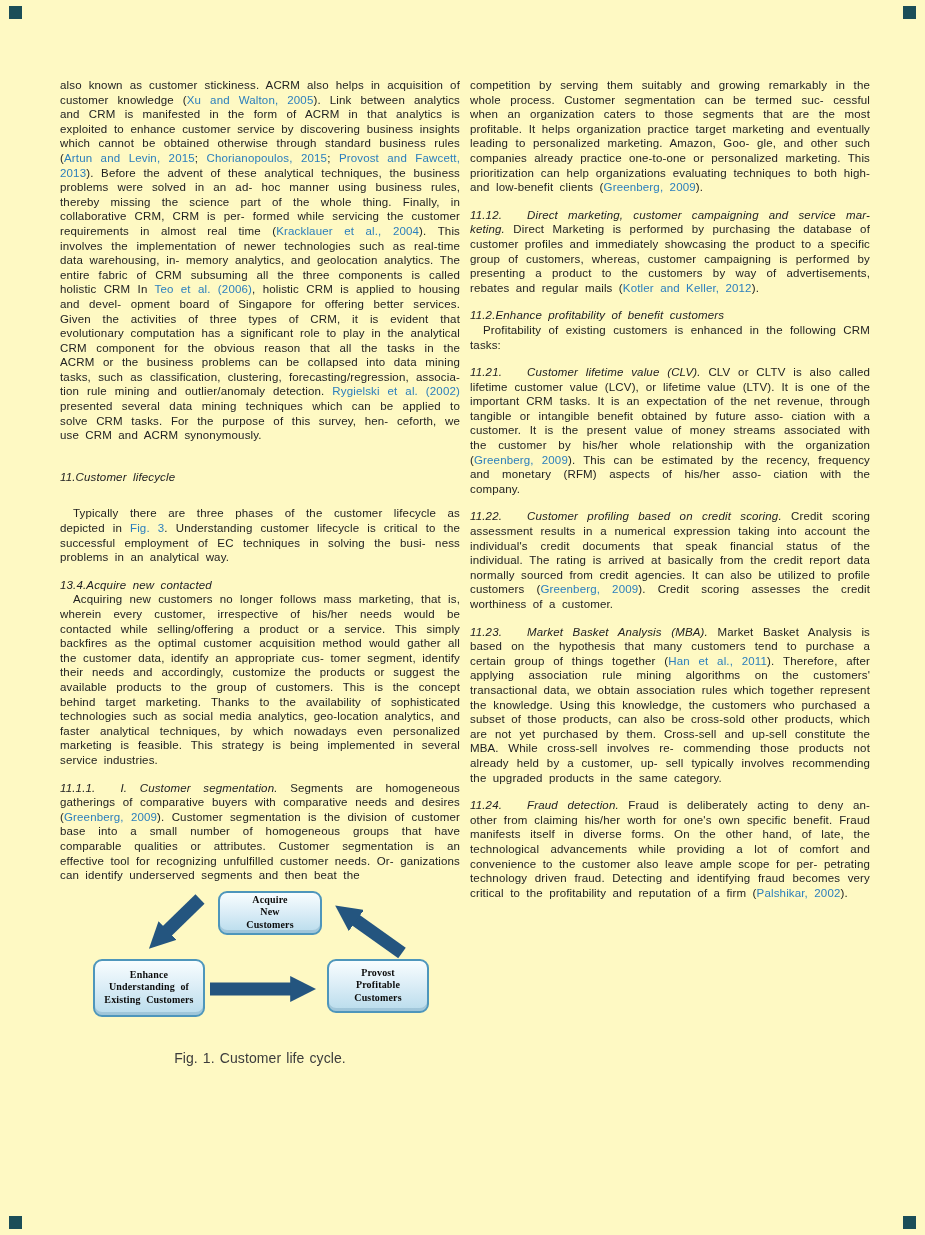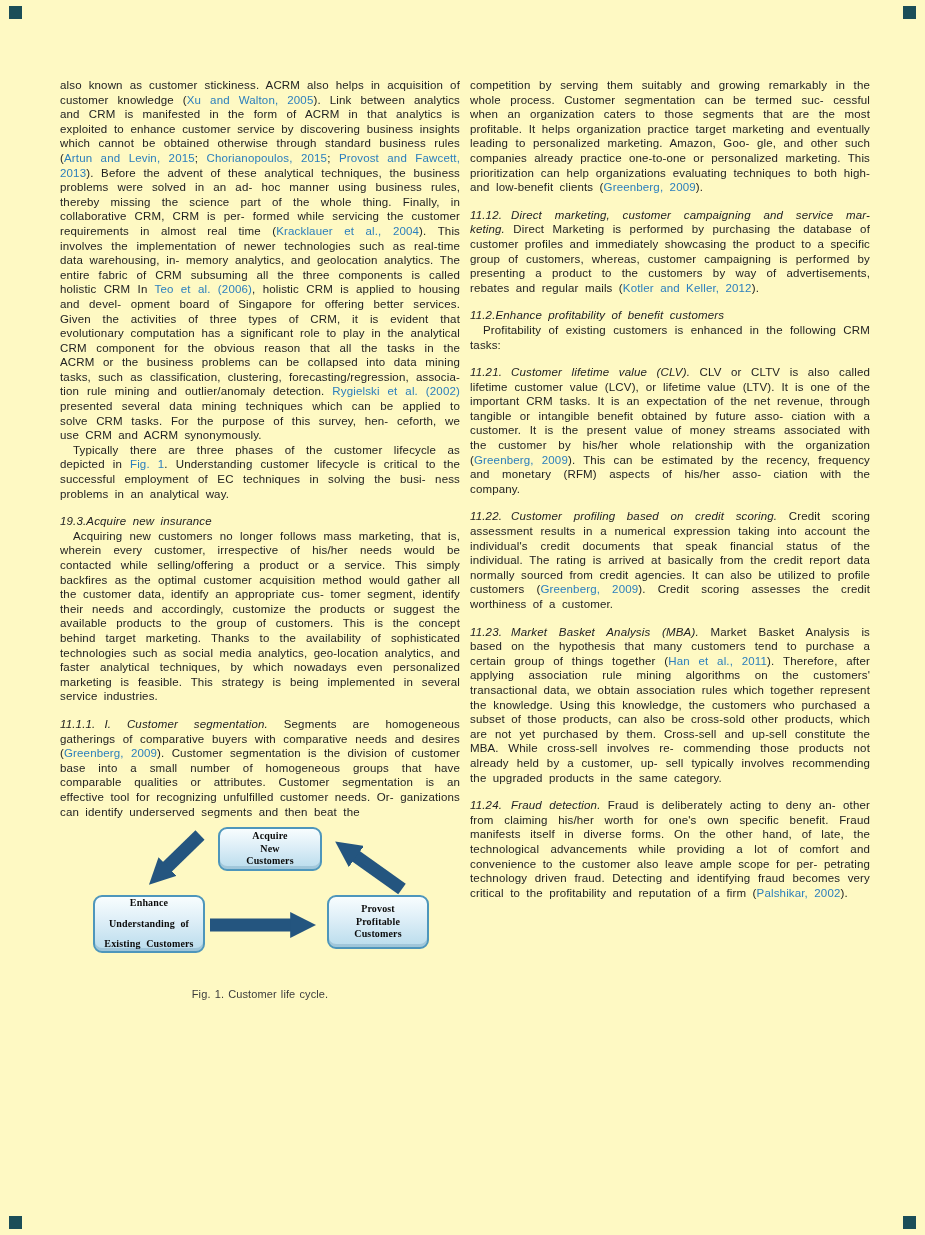--- a/index.html
+++ b/index.html
@@ -15,53 +15,54 @@
        text-align:justify;letter-spacing:0.15px;word-spacing:3px;}
   #col-left{left:60px;}
   #col-right{left:470px;}
   .col p{margin:0;padding:0;}
   p.h1{margin-top:27px;margin-bottom:22px;}
   p.h2{margin-top:13px;}
   p.runin{margin-top:13px;}
   .indent{text-indent:13px;}
   .it{font-style:italic;}
   .hnum{font-style:italic;}
-  .rnum{margin-right:9px;}
+  .rnum{margin-right:25px;}
   .cite{color:var(--link,#2b7fbd);text-decoration:none;cursor:pointer;}
 
   .figure{position:relative;width:400px;height:150px;margin-top:6px;}
   .fig-svg{position:absolute;left:0;top:0;}
   .fig-svg line{stroke:var(--arrow,#24557f);stroke-width:13;}
   .fig-svg .ah-path{fill:var(--arrow,#24557f);}
   .fig-box{position:absolute;display:flex;flex-direction:column;justify-content:center;align-items:center;
            text-align:center;font-family:"Liberation Serif", serif;font-weight:bold;font-size:10px;
            line-height:12.5px;color:#0b0b0b;
            background:linear-gradient(180deg,var(--boxtop,#f8fdfe) 0%,#ddeef7 45%,var(--boxbottom,#b9dcec) 100%);
            border:2px solid var(--boxborder,#4e96bb);border-radius:9px;
            box-shadow:inset 0 -3px 0 rgba(90,140,170,.28);}
   .fb-acquire{left:158px;top:2px;width:100px;height:40px;}
-  .fb-enhance{left:33px;top:70px;width:108px;height:54px;gap:8px;}
+  .fb-enhance{left:33px;top:70px;width:108px;height:54px;}
   .fb-retain{left:267px;top:70px;width:98px;height:50px;}
-  .fig-caption{width:400px;text-align:center;font-size:11px;letter-spacing:0.1px;word-spacing:1px;
+  .fig-caption{width:400px;text-align:center;font-size:14px;letter-spacing:0.1px;word-spacing:1px;
                color:#3c3c3c;margin-top:12px;}
 </style>
 </head>
 <body>
 
 <div class="page">
   <div class="corner c-tl"></div>
   <div class="corner c-tr"></div>
   <div class="corner c-bl"></div>
   <div class="corner c-br"></div>
 
   <div class="col" id="col-left">
     <div id="left-blocks">
         <p class=""><span class="">also known as customer stickiness. ACRM also helps in acquisition of customer knowledge (</span><a class="cite">Xu and Walton, 2005</a><span class="">). Link between analytics and CRM is manifested in the form of ACRM in that analytics is exploited to enhance customer service by discovering business insights which cannot be obtained otherwise through standard business rules (</span><a class="cite">Artun and Levin, 2015</a><span class="">; </span><a class="cite">Chorianopoulos, 2015</a><span class="">; </span><a class="cite">Provost and Fawcett, 2013</a><span class="">). Before the advent of these analytical techniques, the business problems were solved in an ad- hoc manner using business rules, thereby missing the science part of the whole thing. Finally, in collaborative CRM, CRM is per- formed while servicing the customer requirements in almost real time (</span><a class="cite">Kracklauer et al., 2004</a><span class="">). This involves the implementation of newer technologies such as real-time data warehousing, in- memory analytics, and geolocation analytics. The entire fabric of CRM subsuming all the three components is called holistic CRM In </span><a class="cite">Teo et al. (2006)</a><span class="">, holistic CRM is applied to housing and devel- opment board of Singapore for offering better services. Given the activities of three types of CRM, it is evident that evolutionary computation has a significant role to play in the analytical CRM component for the obvious reason that all the tasks in the ACRM or the business problems can be collapsed into data mining tasks, such as classification, clustering, forecasting/regression, associa- tion rule mining and outlier/anomaly detection. </span><a class="cite">Rygielski et al. (2002)</a><span class=""> presented several data mining techniques which can be applied to solve CRM tasks. For the purpose of this survey, hen- ceforth, we use CRM and ACRM synonymously.</span></p>
-        <p class="indent"><span class="">Typically there are three phases of the customer lifecycle as depicted in </span><a class="cite">Fig. 1</a><span class="">. Understanding customer lifecycle is critical to the successful employment of EC techniques in solving the busi- ness problems in an analytical way.</span></p>
-        <p class="h2"><span class="hnum">19.3.</span><span class="it">Acquire new insurance</span></p>
+        <p class="h1"><span class="hnum">11.</span><span class="it">Customer lifecycle</span></p>
+        <p class="indent"><span class="">Typically there are three phases of the customer lifecycle as depicted in </span><a class="cite">Fig. 3</a><span class="">. Understanding customer lifecycle is critical to the successful employment of EC techniques in solving the busi- ness problems in an analytical way.</span></p>
+        <p class="h2"><span class="hnum">13.4.</span><span class="it">Acquire new contacted</span></p>
         <p class="indent"><span class="">Acquiring new customers no longer follows mass marketing, that is, wherein every customer, irrespective of his/her needs would be contacted while selling/offering a product or a service. This simply backfires as the optimal customer acquisition method would gather all the customer data, identify an appropriate cus- tomer segment, identify their needs and accordingly, customize the products or suggest the available products to the group of customers. This is the concept behind target marketing. Thanks to the availability of sophisticated technologies such as social media analytics, geo-location analytics, and faster analytical techniques, by which nowadays even personalized marketing is feasible. This strategy is being implemented in several service industries.</span></p>
         <p class="runin"><span class="hnum rnum">11.1.1.</span><span class="it">I. Customer segmentation.</span><span class=""> Segments are homogeneous gatherings of comparative buyers with comparative needs and desires (</span><a class="cite">Greenberg, 2009</a><span class="">). Customer segmentation is the division of customer base into a small number of homogeneous groups that have comparable qualities or attributes. Customer segmentation is an effective tool for recognizing unfulfilled customer needs. Or- ganizations can identify underserved segments and then beat the</span></p>
       </div>
 
     <div class="figure">
       <svg class="fig-svg" width="400" height="150" viewBox="0 0 400 150">
         <defs>
           <marker id="ah" viewBox="0 0 10 10" refX="3" refY="5" markerWidth="2" markerHeight="2" orient="auto">
             <path class="ah-path" d="M0,0 L10,5 L0,10 z"></path>
           </marker>

